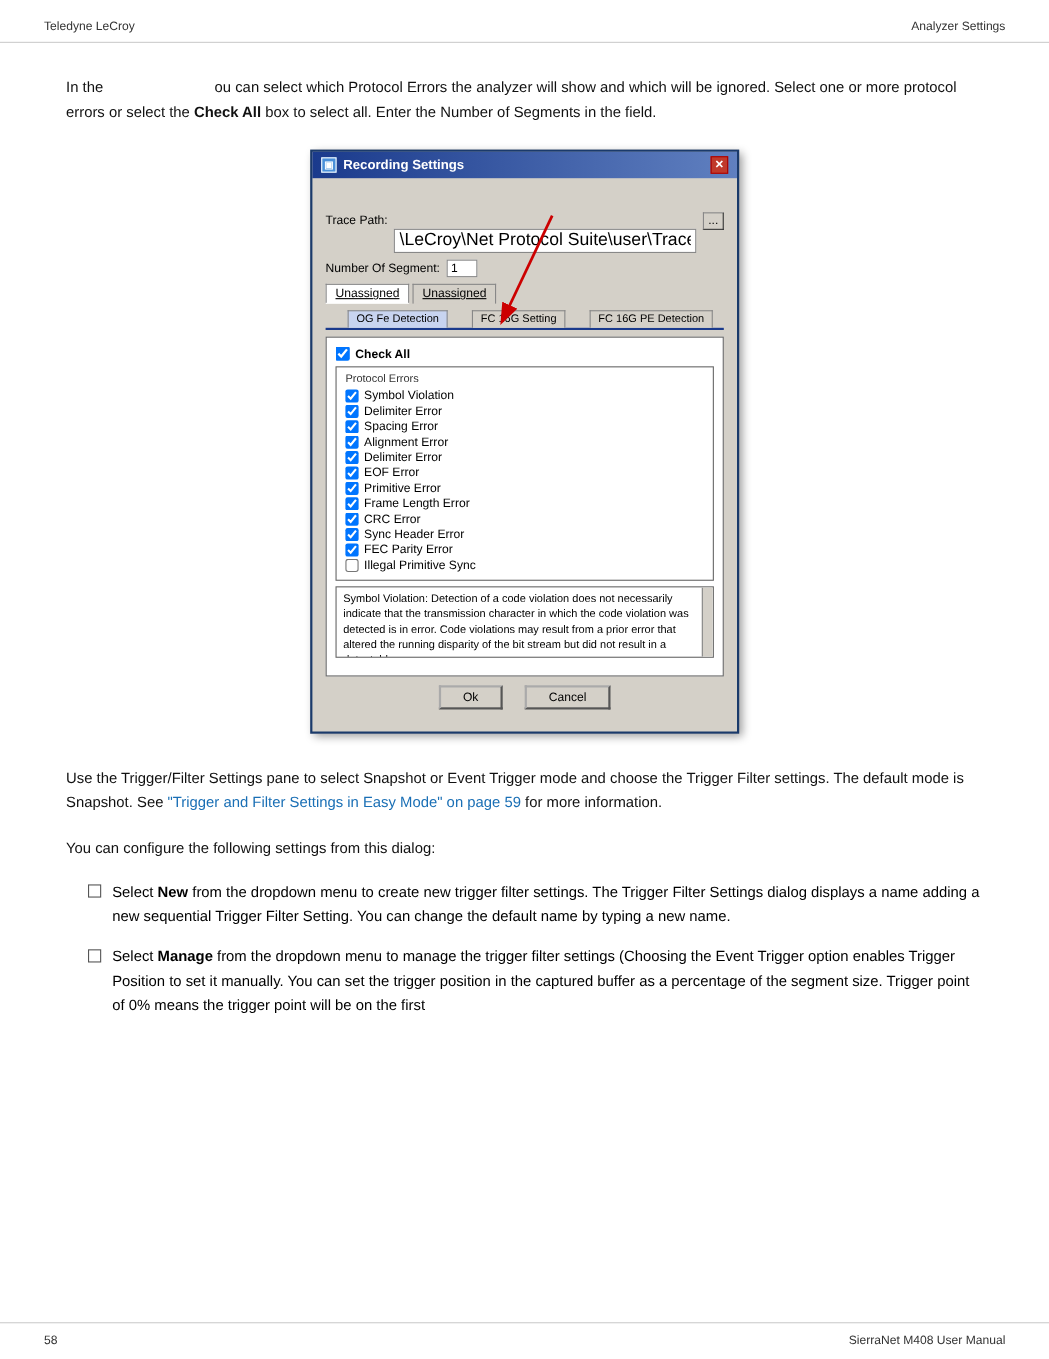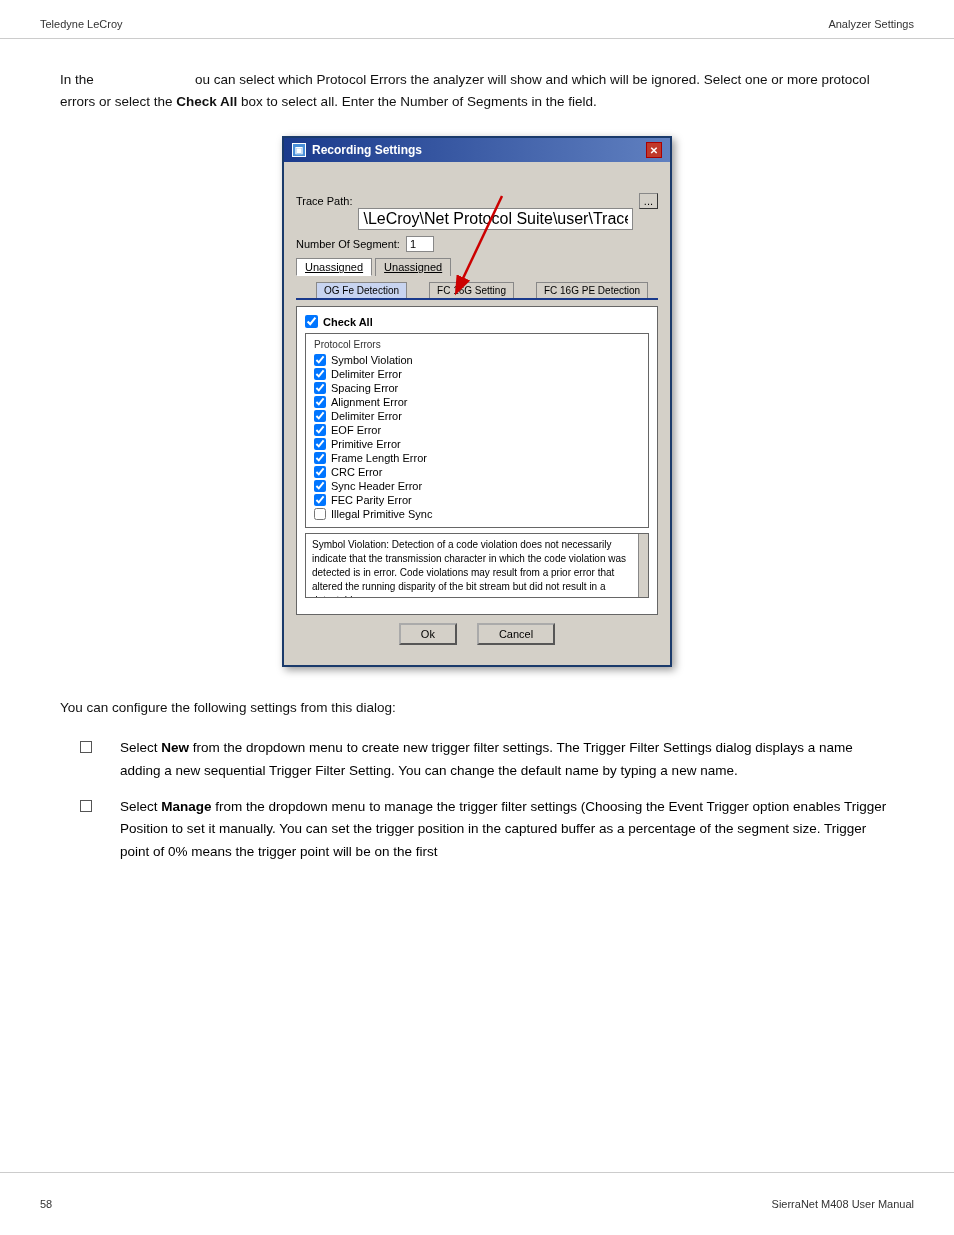--- a/index.html
+++ b/index.html
@@ -259,40 +259,40 @@
       color: #1a6fb5;
       text-decoration: none;
     }
 
     .bullet-list {
       list-style: none;
       padding-left: 20px;
     }
     .bullet-list li {
       display: flex;
-      gap: 28px;
+      gap: 10px;
       margin-bottom: 14px;
       font-size: 13.5px;
       line-height: 1.65;
       align-items: flex-start;
     }
     .bullet-icon {
       width: 12px;
       height: 12px;
       border: 1.5px solid #555;
       display: inline-block;
       flex-shrink: 0;
       margin-top: 4px;
     }
 
     
     .page-footer {
       display: flex;
       justify-content: space-between;
-      padding: 25px 40px;
+      padding: 10px 40px;
       font-size: 11px;
       color: #333;
       border-top: 1px solid #ccc;
       position: absolute;
       bottom: 0;
       left: 0;
       right: 0;
     }
   </style>
 </head>
@@ -425,20 +425,24 @@
           <marker id="arrowhead" markerWidth="8" markerHeight="6" refX="6" refY="3" orient="auto">
             <polygon points="0 0, 8 3, 0 6" fill="#cc0000"></polygon>
           </marker>
         </defs>
 
         <line x1="220" y1="60" x2="175" y2="155" stroke="#cc0000" stroke-width="2.5" marker-end="url(#arrowhead)"></line>
       </svg>
     </div>
   </div>
 
+  <p class="body-text">
+    Use the Trigger/Filter Settings pane to select Snapshot or Event Trigger mode and choose
+    the Trigger Filter settings. The default mode is Snapshot. See <a class="link-text">"Trigger and Filter Settings in Easy Mode" on page 59</a> for more information.
+  </p>
 
   <p class="body-text">
     You can configure the following settings from this dialog:
   </p>
 
   <ul class="bullet-list">
     <li>
       <span class="bullet-icon"></span>
       <span>Select <strong>New</strong> from the dropdown menu to create new trigger filter settings. The Trigger Filter Settings dialog displays a name adding a new sequential Trigger Filter Setting. You can change the default name by typing a new name.</span>
     </li>

